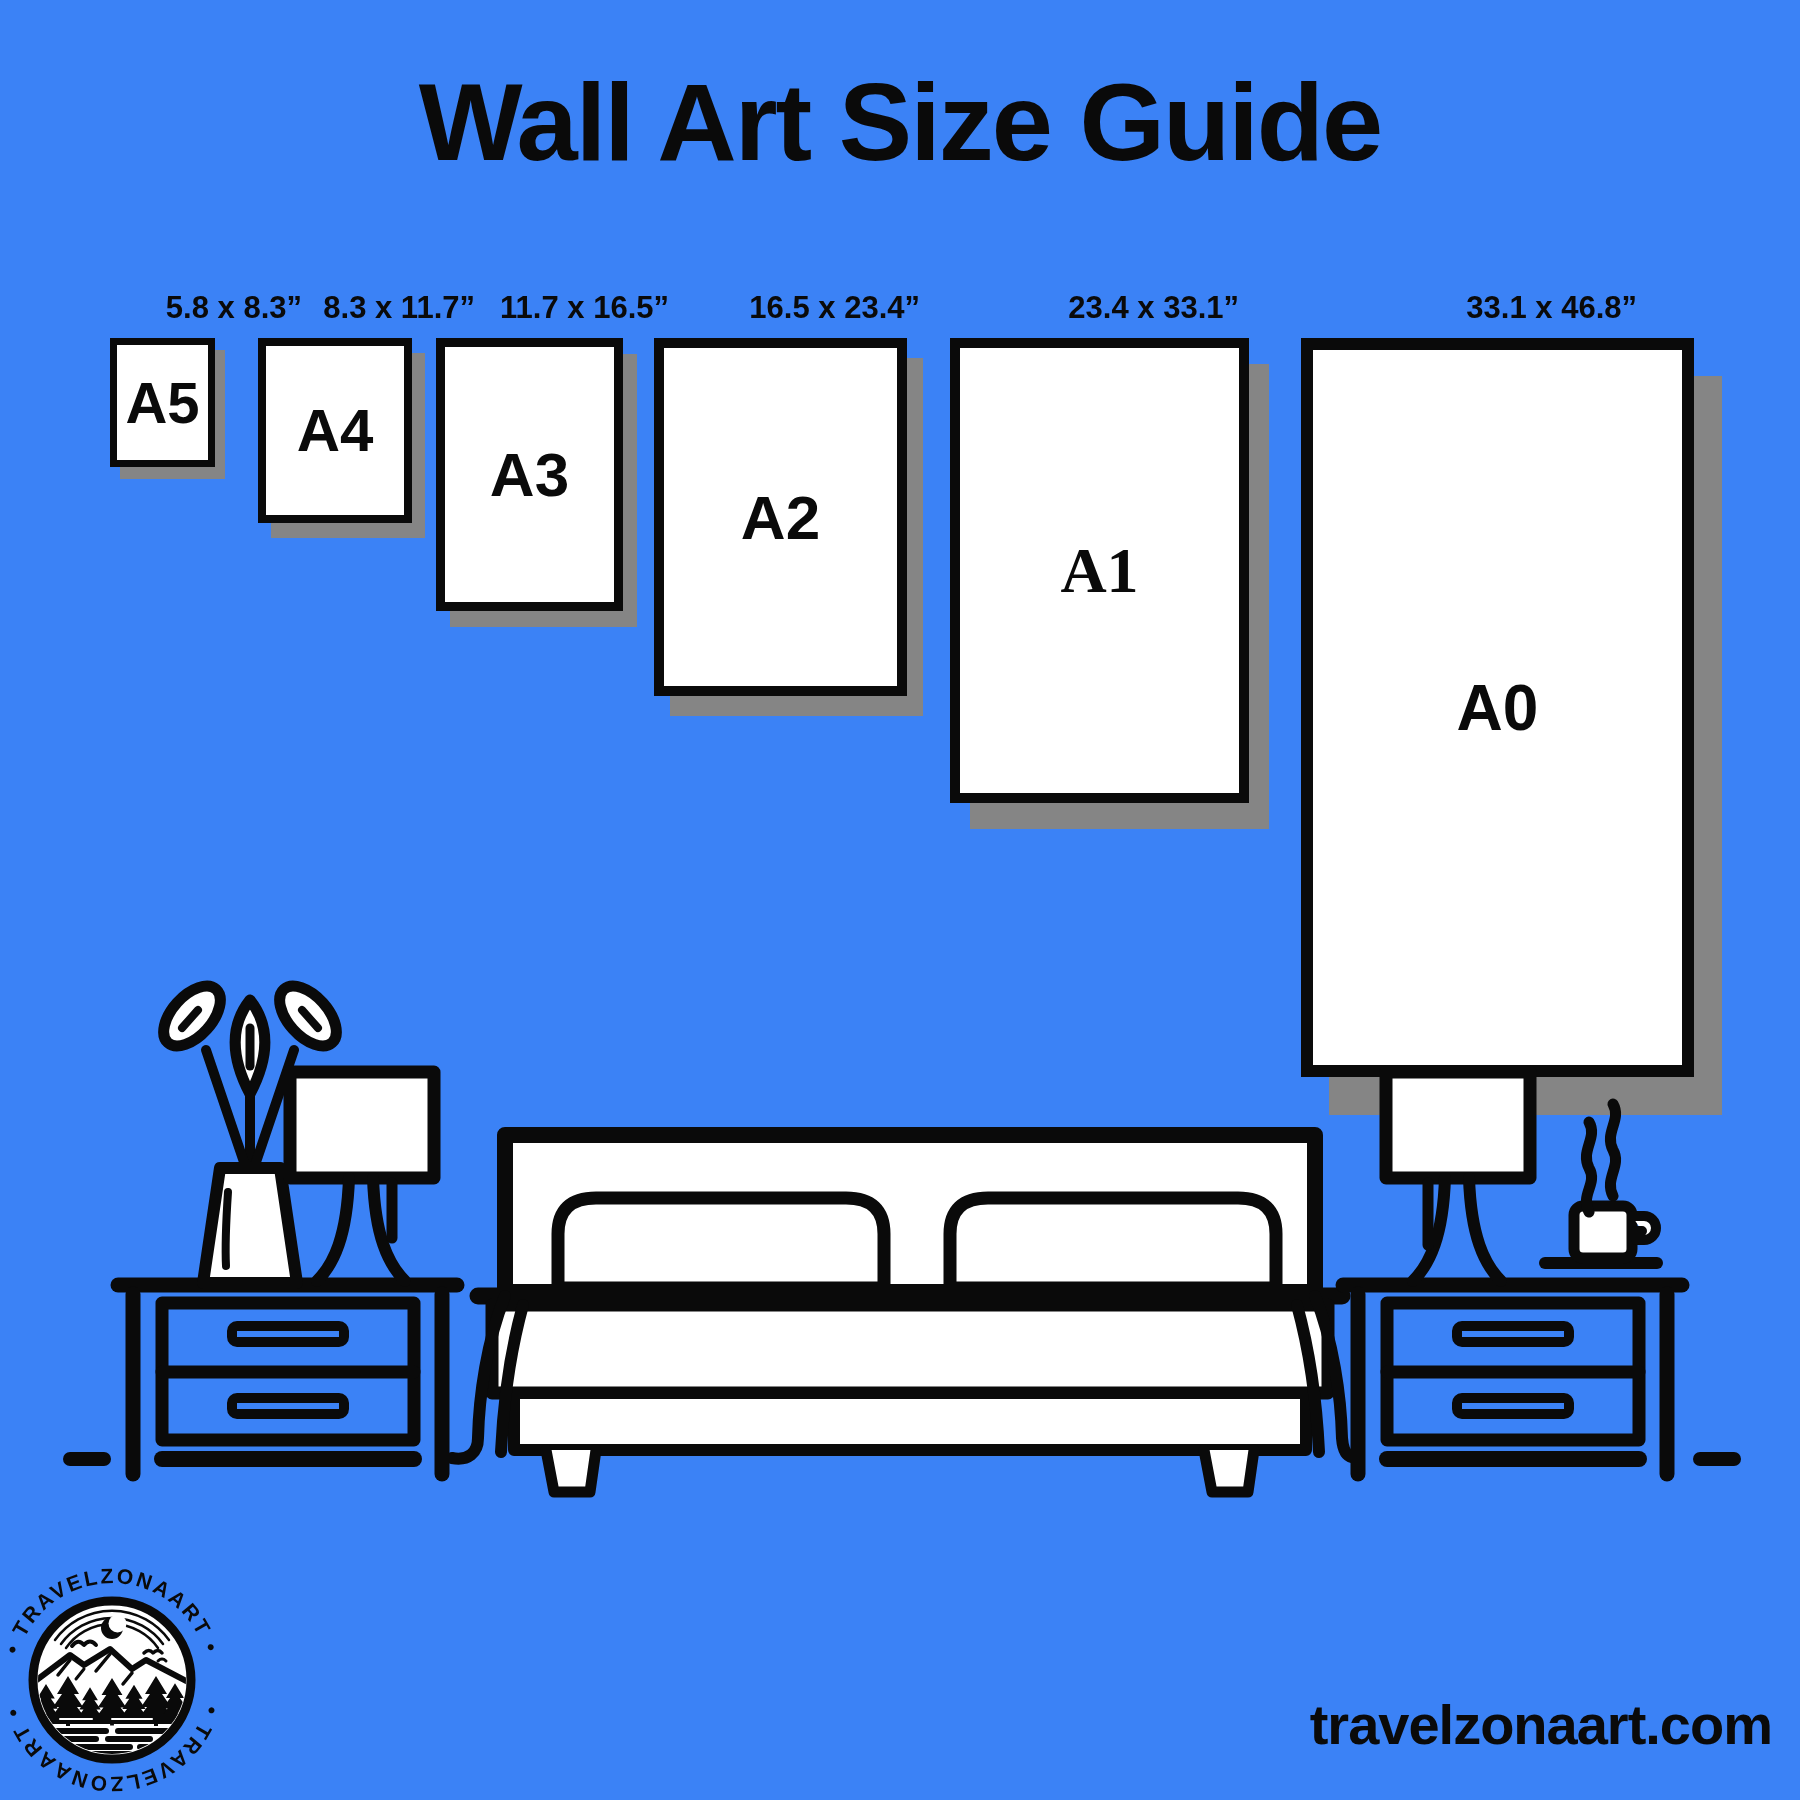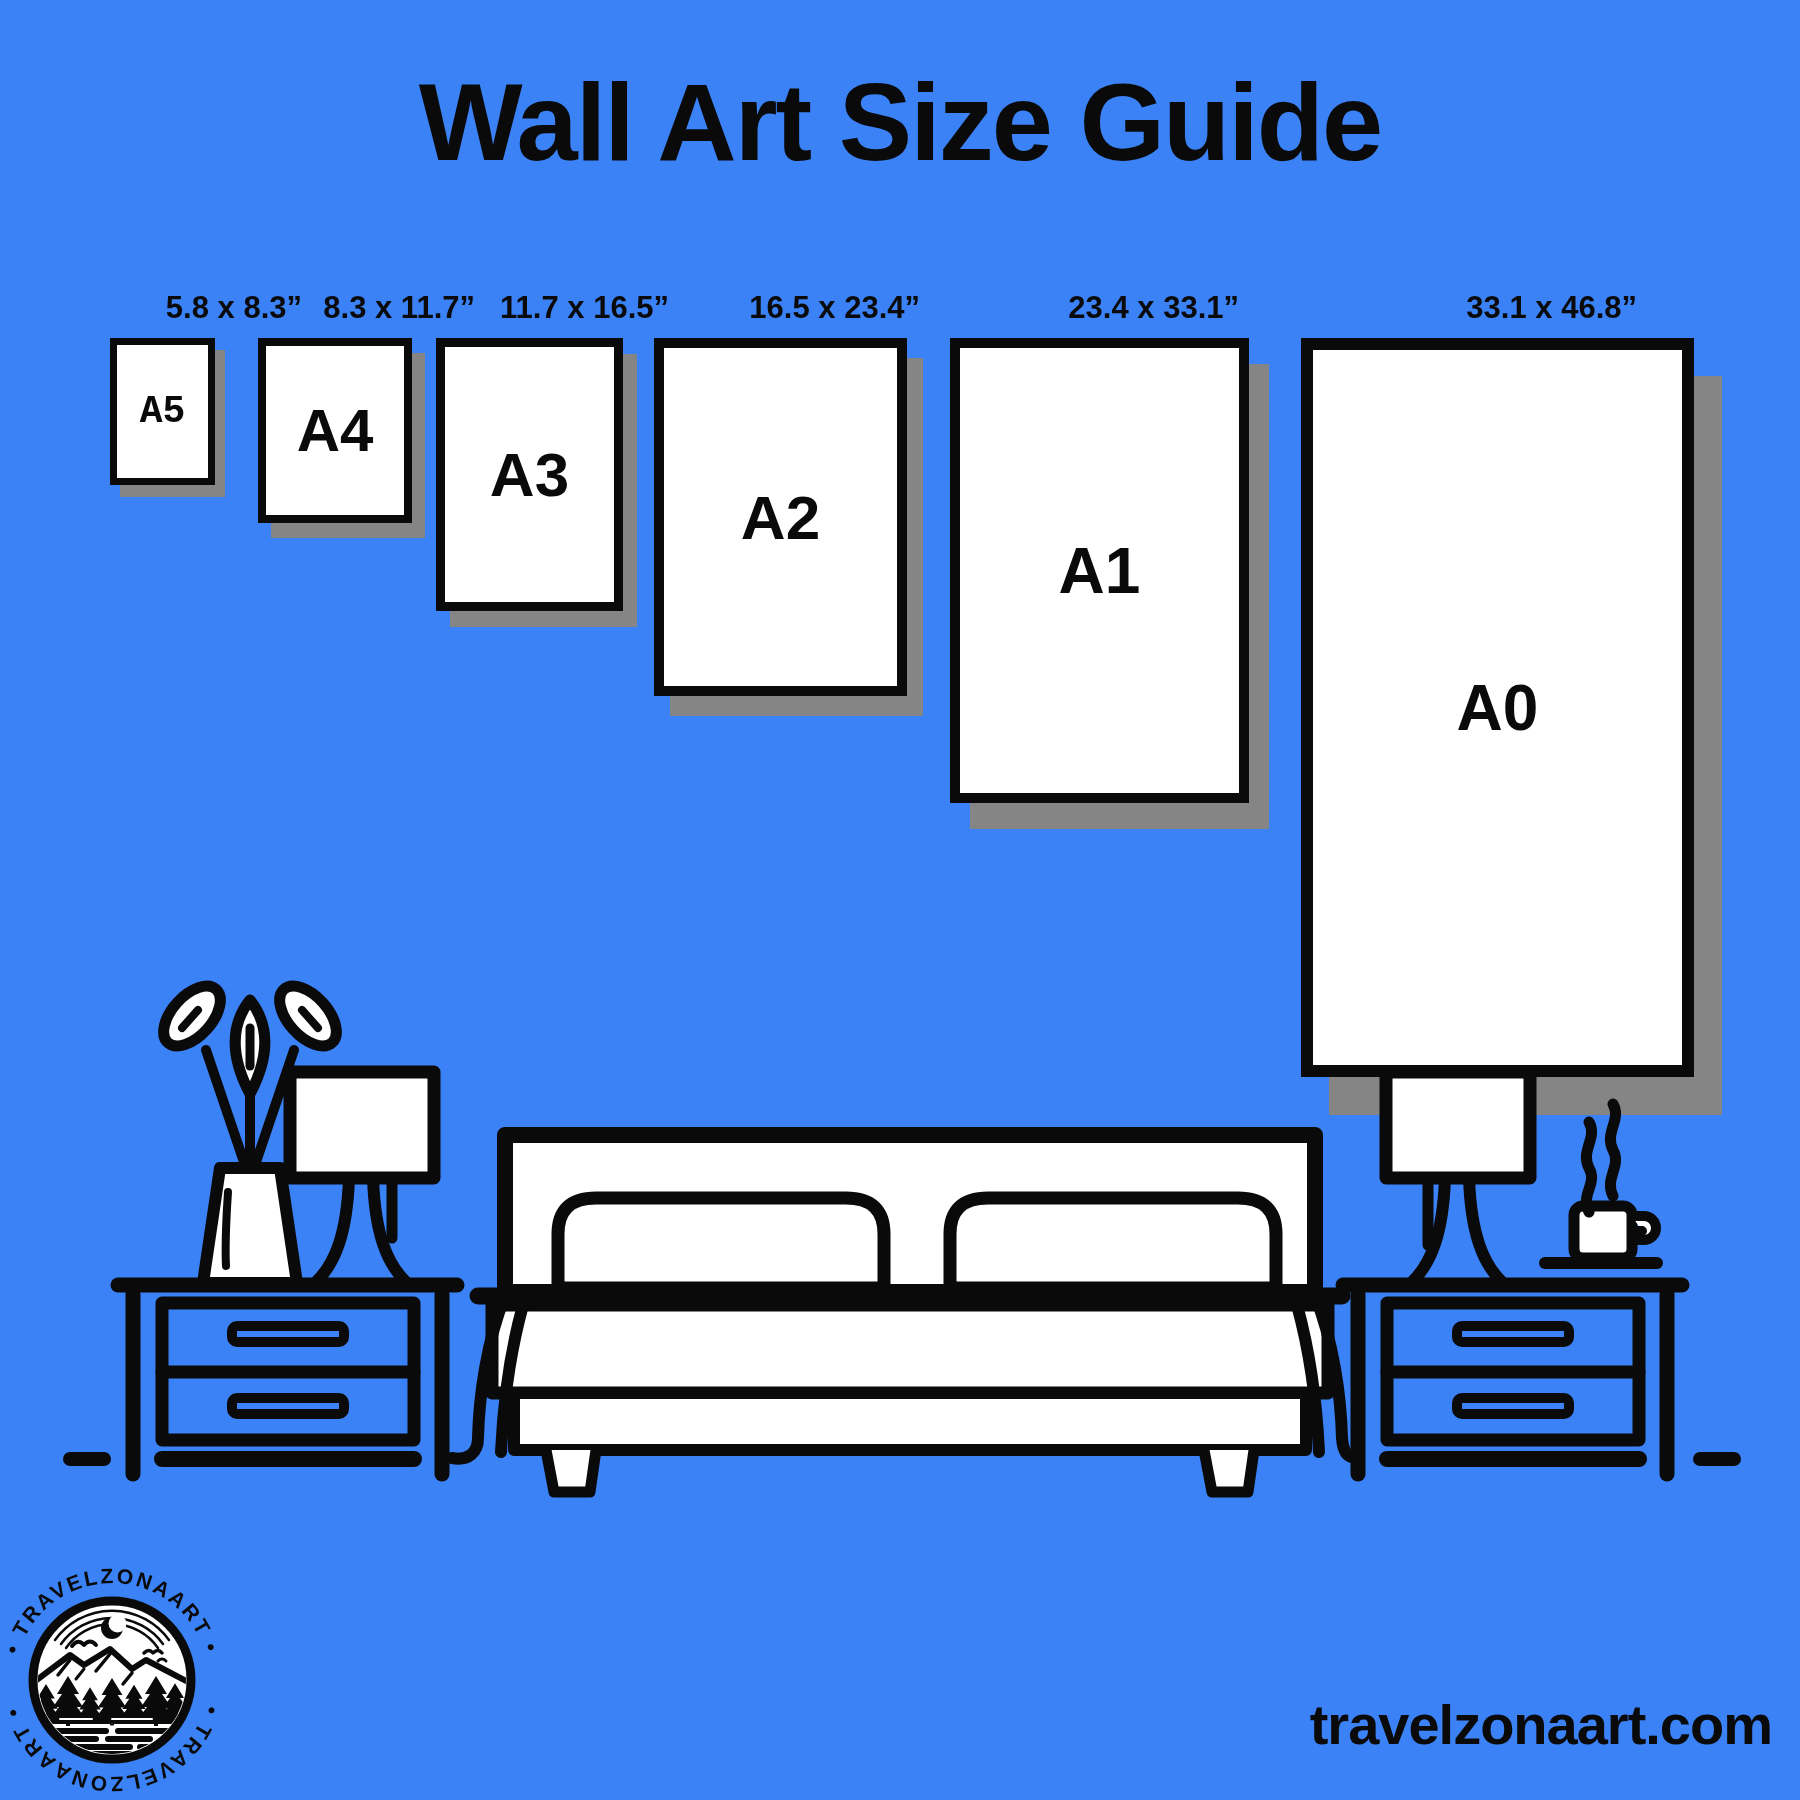--- a/index.html
+++ b/index.html
@@ -33,33 +33,33 @@
 
   <div class="page-title">Wall Art Size Guide</div>
 
   <div class="dim-label" style="left:22px">5.8 x 8.3”</div>
   <div class="dim-label" style="left:195px">8.3 x 11.7”</div>
   <div class="dim-label" style="left:389px">11.7 x 16.5”</div>
   <div class="dim-label" style="left:640px">16.5 x 23.4”</div>
   <div class="dim-label" style="left:959px">23.4 x 33.1”</div>
   <div class="dim-label" style="left:1357px">33.1 x 46.8”</div>
 
-  <div class="size-frame" style="left:110px;top:338px;width:105px;height:147px;border-width:7px;box-shadow:10px 12px 0 #858585;font-size:38px;font-family:Liberation Mono, monospace;">
+  <div class="size-frame" style="left:110px;top:338px;width:105px;height:129px;border-width:7px;box-shadow:10px 12px 0 #858585;font-size:58px;">
     <span>A5</span>
   </div>
   <div class="size-frame" style="left:258px;top:338px;width:154px;height:185px;border-width:8px;box-shadow:13px 15px 0 #858585;font-size:60px;">
     <span>A4</span>
   </div>
   <div class="size-frame" style="left:436px;top:338px;width:187px;height:273px;border-width:9px;box-shadow:14px 16px 0 #858585;font-size:62px;">
     <span>A3</span>
   </div>
   <div class="size-frame" style="left:654px;top:338px;width:253px;height:358px;border-width:10px;box-shadow:16px 20px 0 #858585;font-size:62px;text-align:center;">
     <span>A2</span>
   </div>
-  <div class="size-frame" style="left:950px;top:338px;width:299px;height:465px;border-width:10px;box-shadow:20px 26px 0 #858585;font-size:64px;">
+  <div class="size-frame" style="left:950px;top:338px;width:299px;height:465px;border-width:10px;box-shadow:20px 26px 0 #858585;font-size:64px;font-family:Liberation Serif, serif;">
     <span>A1</span>
   </div>
   <div class="size-frame" style="left:1301px;top:338px;width:393px;height:739px;border-width:12px;box-shadow:28px 38px 0 #858585;font-size:64px;">
     <span>A0</span>
   </div>
 
   <svg class="scene-svg" style="left:0;top:960px" width="1800" height="580" viewBox="0 960 1800 580" fill="none" stroke="#0a0a0a" stroke-linecap="round" stroke-linejoin="round">
 
     <g>
       <rect x="505" y="1135" width="810" height="157" stroke-width="16" fill="#ffffff"></rect>

